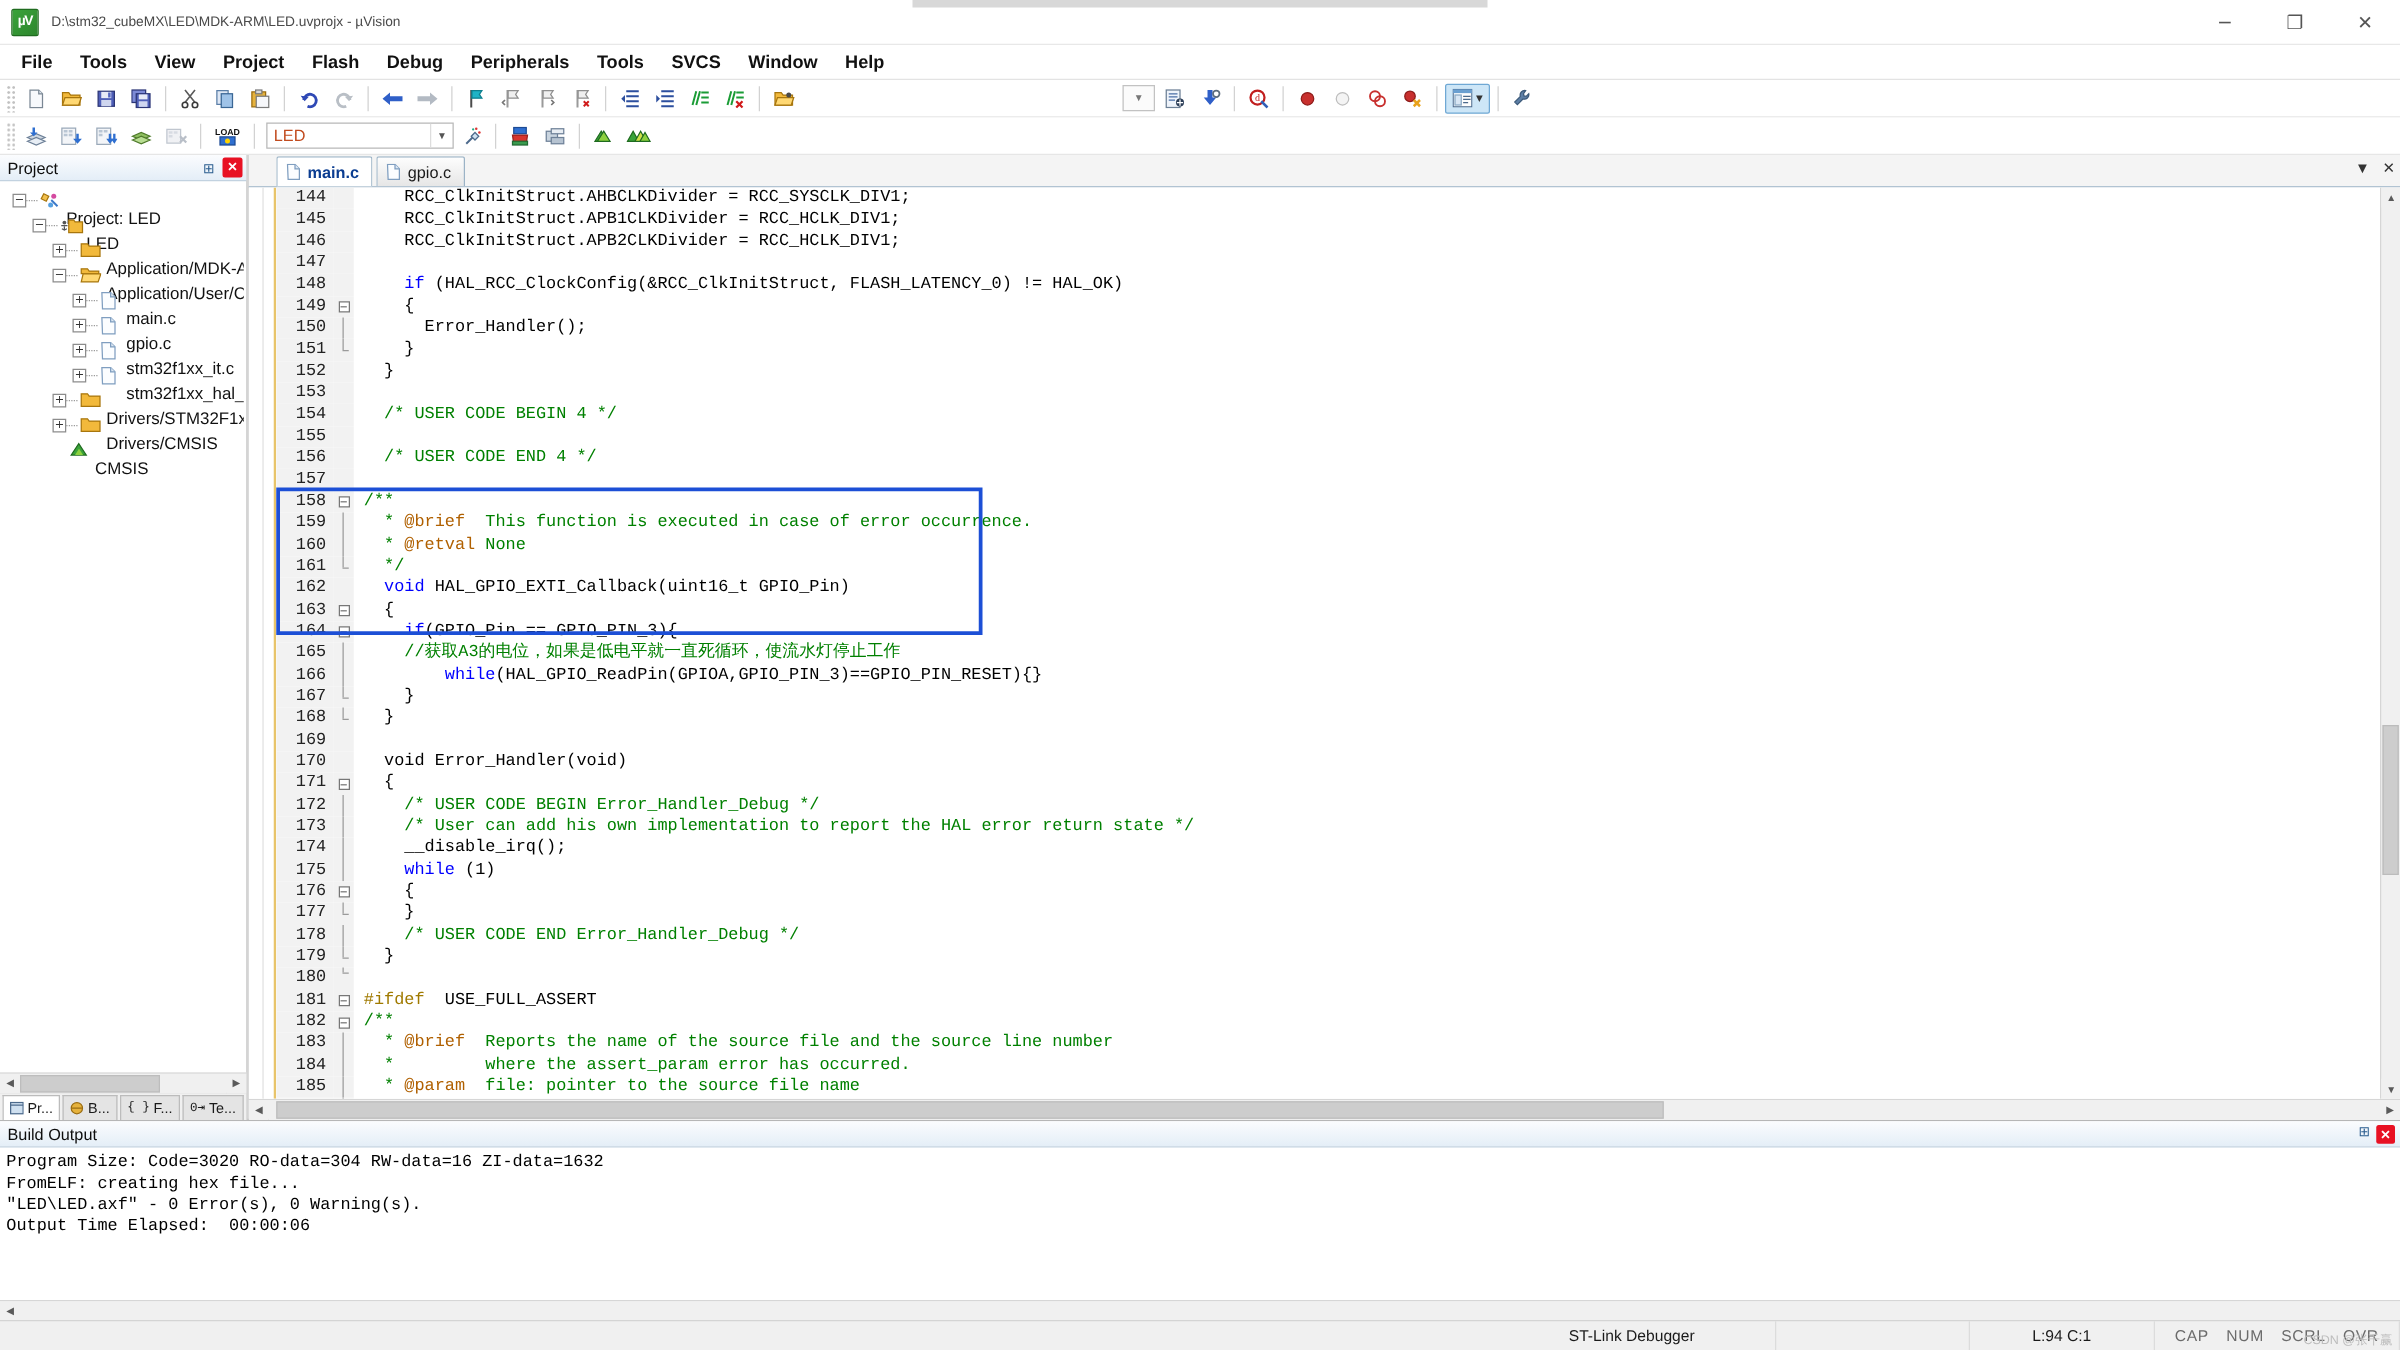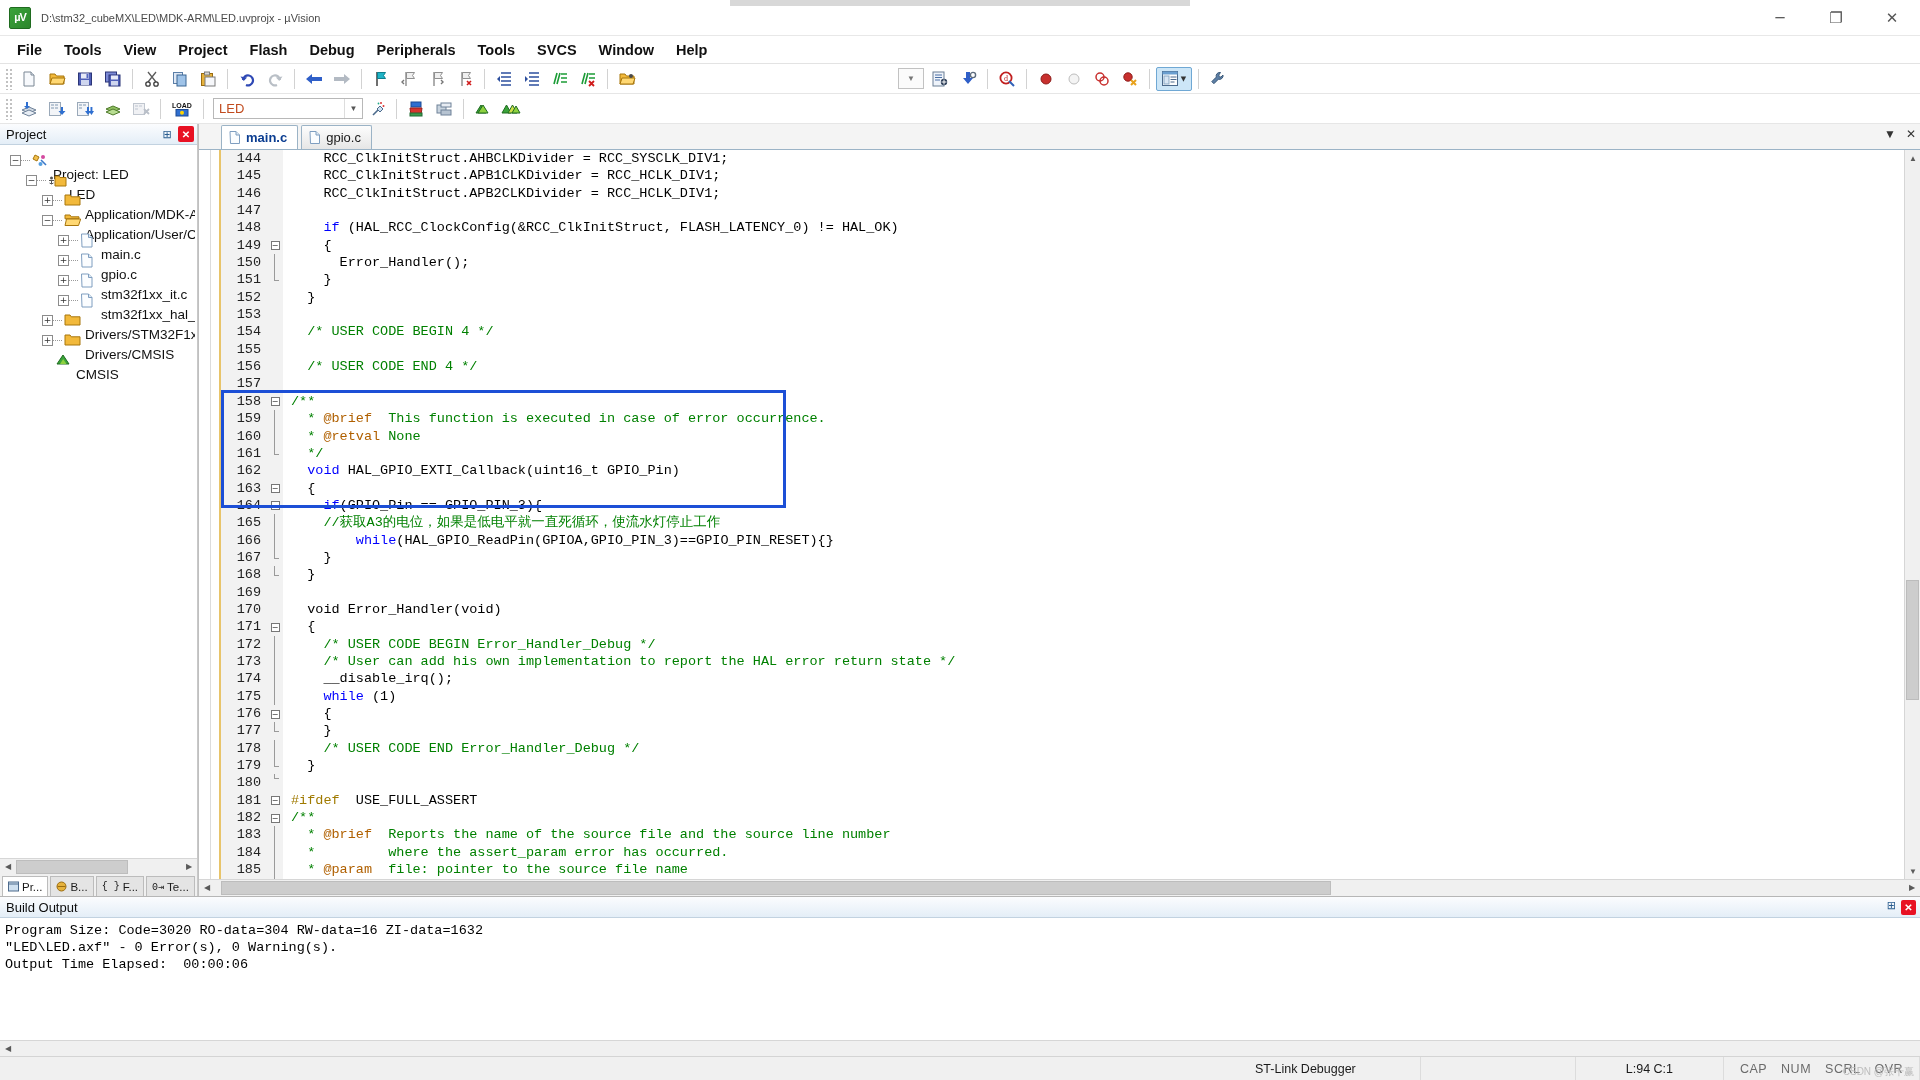--- a/index.html
+++ b/index.html
@@ -1074,21 +1074,21 @@
 
     </div>
   </div>
 
   <div class="buildpanel">
     <div class="build-head">
       <span>Build Output</span>
       <span class="pin">⊞</span>
       <span class="xbtn">✕</span>
     </div>
-    <div class="build-body" id="buildbody"><div>Program Size: Code=3020 RO-data=304 RW-data=16 ZI-data=1632</div><div>"LED\LED.axf" - 0 Error(s), 0 Warning(s).</div><div>Output Time Elapsed:  00:00:06</div></div>
+    <div class="build-body" id="buildbody"><div>Program Size: Code=3020 RO-data=304 RW-data=16 ZI-data=1632</div><div>FromELF: creating hex file...</div><div>"LED\LED.axf" - 0 Error(s), 0 Warning(s).</div><div>Output Time Elapsed:  00:00:06</div></div>
     <div class="build-hscroll">
       <div class="sc-arrow">◀</div>
       <div class="sc-track"></div>
     </div>
   </div>
 
   <div class="statusbar">
     <div class="st-flex"></div>
     <div class="st-cell" style="width:230px;justify-content:center">ST-Link Debugger</div>
     <div class="st-cell" style="width:155px"></div>

